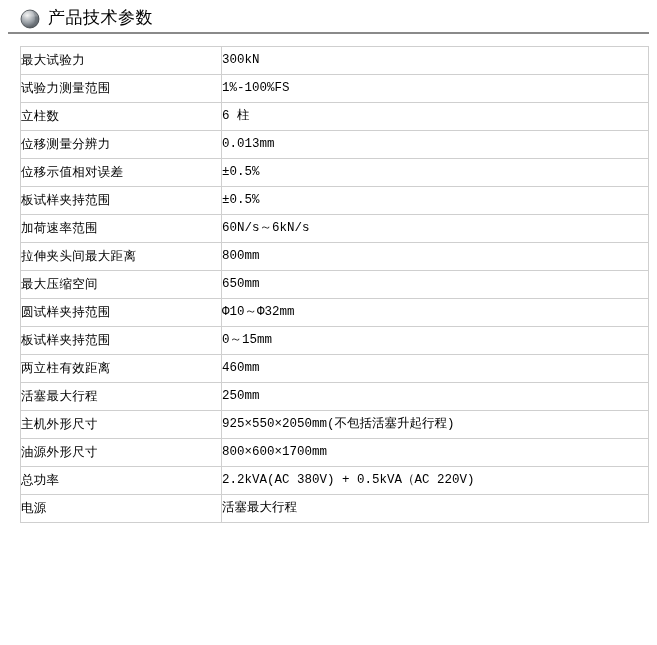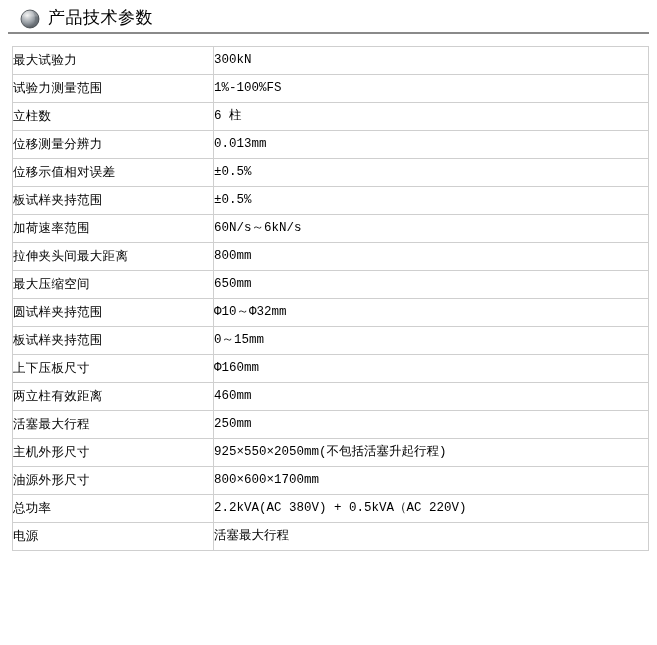--- a/index.html
+++ b/index.html
@@ -39,21 +39,21 @@
     top: 1px;
   }
   .header-title {
     font-size: 17px;
     font-weight: normal;
     letter-spacing: 0.5px;
     line-height: 20px;
   }
   
   .spec-wrap {
-    padding: 12px 8px 0 12px;
+    padding: 12px 8px 0 20px;
   }
   table.spec {
     width: 100%;
     border-collapse: collapse;
     table-layout: fixed;
   }
   table.spec td {
     border: 1px solid #cfcfcf;
     height: 27px;
     font-size: 12.5px;
@@ -142,24 +142,20 @@
         </tr>
         <tr>
           <td class="label">圆试样夹持范围</td>
           <td class="value">Φ10～Φ32mm</td>
         </tr>
         <tr>
           <td class="label">板试样夹持范围</td>
           <td class="value">0～15mm</td>
         </tr>
         <tr>
-          <td class="label">上下压板尺寸</td>
-          <td class="value">Φ160mm</td>
-        </tr>
-        <tr>
           <td class="label">两立柱有效距离</td>
           <td class="value">460mm</td>
         </tr>
         <tr>
           <td class="label">活塞最大行程</td>
           <td class="value">250mm</td>
         </tr>
         <tr>
           <td class="label">主机外形尺寸</td>
           <td class="value">925×550×2050mm(不包括活塞升起行程)</td>

